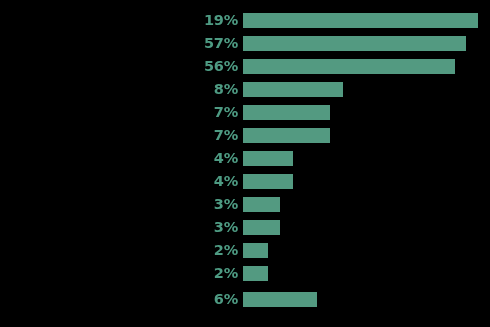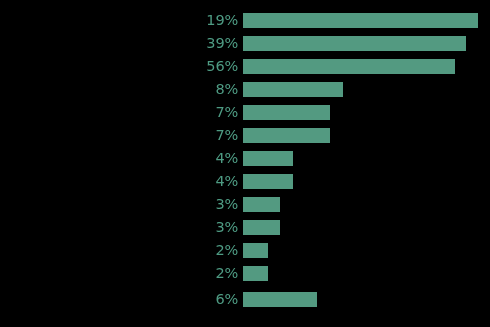--- a/index.html
+++ b/index.html
@@ -25,21 +25,21 @@
     height: 15px;
     display: flex;
     align-items: center;
   }
   .bar-label {
     position: absolute;
     left: 150px;
     width: 88px;
     text-align: right;
     font-size: 14.5px;
-    font-weight: normal;
+    font-weight: bold;
     color: #4e9b83;
     line-height: 15px;
     letter-spacing: -0.2px;
     white-space: nowrap;
   }
   .bar-track {
     position: absolute;
     left: 243px;
     top: 0;
     height: 15px;
@@ -56,21 +56,21 @@
 <div id="chart-root">
 
   <div class="bar-row" style="top:13px;">
     <div class="bar-label">19%</div>
     <div class="bar-track">
       <span class="bar-fill" style="width:235px;"></span>
     </div>
   </div>
 
   <div class="bar-row" style="top:36px;">
-    <div class="bar-label">39%</div>
+    <div class="bar-label">57%</div>
     <div class="bar-track">
       <span class="bar-fill" style="width:223px;"></span>
     </div>
   </div>
 
   <div class="bar-row" style="top:59px;">
     <div class="bar-label">56%</div>
     <div class="bar-track">
       <span class="bar-fill" style="width:212px;"></span>
     </div>

